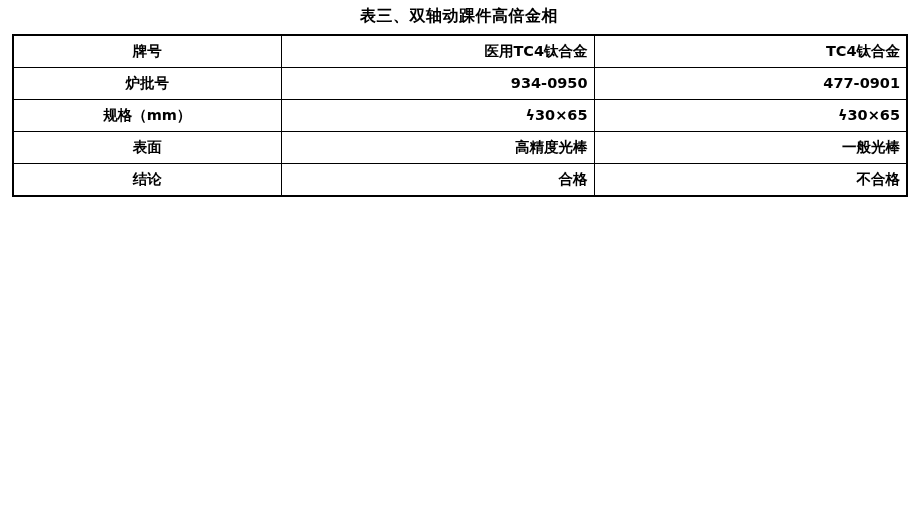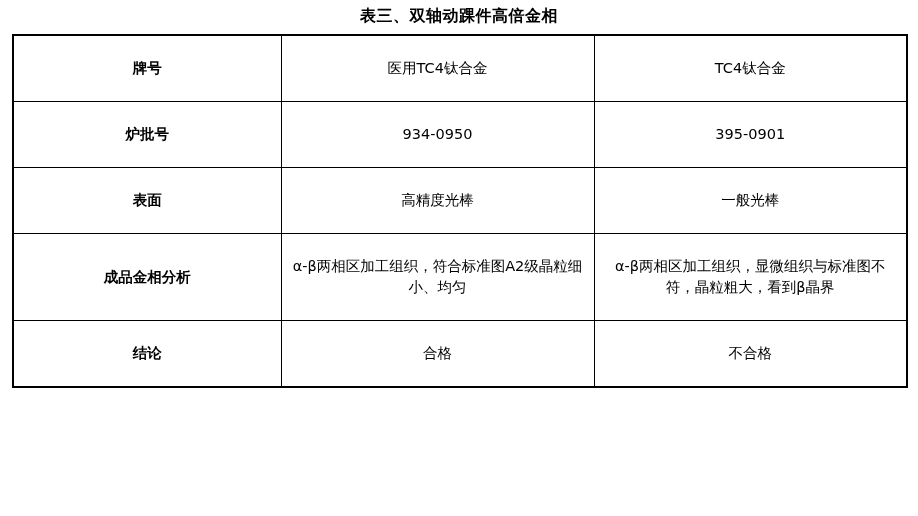--- a/index.html
+++ b/index.html
@@ -38,31 +38,32 @@
   }
   table.spec-table col.c1 { width: 268px; }
   table.spec-table col.c2 { width: 313px; }
   table.spec-table col.c3 { width: 313px; }
   table.spec-table td {
     border: 1px solid #000;
     text-align: center;
     vertical-align: middle;
     font-size: 14.5px;
     line-height: 1.45;
-    padding: 22px 6px;
+    padding: 5px 6px;
   }
   td.label {
     font-weight: bold;
     font-size: 15px;
   }
   td.value {
     font-weight: normal;
   }
   td.value.bold {
-    font-weight: normal;
+    font-weight: bold;
+    text-align: right;
   }
   .two-line {
     display: block;
   }
   .two-line span {
     display: block;
   }
   td.analysis {
     text-align: left;
     font-size: 14px;
@@ -85,31 +86,31 @@
     </colgroup>
     <tbody>
       <tr>
         <td class="label">牌号</td>
         <td class="value bold">医用TC4钛合金</td>
         <td class="value bold">TC4钛合金</td>
       </tr>
       <tr>
         <td class="label">炉批号</td>
         <td class="value bold">934-0950</td>
-        <td class="value bold">395-0901</td>
+        <td class="value bold">477-0901</td>
+      </tr>
+      <tr>
+        <td class="label">规格（mm）</td>
+        <td class="value bold">ϟ30×65</td>
+        <td class="value bold">ϟ30×65</td>
       </tr>
       <tr>
         <td class="label">表面</td>
         <td class="value bold">高精度光棒</td>
         <td class="value bold">一般光棒</td>
-      </tr>
-      <tr>
-        <td class="label">成品金相分析</td>
-        <td class="value bold analysis">α-β两相区加工组织，符合标准图A2级晶粒细小、均匀</td>
-        <td class="value bold analysis">α-β两相区加工组织，显微组织与标准图不符，晶粒粗大，看到β晶界</td>
       </tr>
       <tr>
         <td class="label">结论</td>
         <td class="value bold">合格</td>
         <td class="value bold">不合格</td>
       </tr>
     </tbody>
   </table>
 
 </div>

